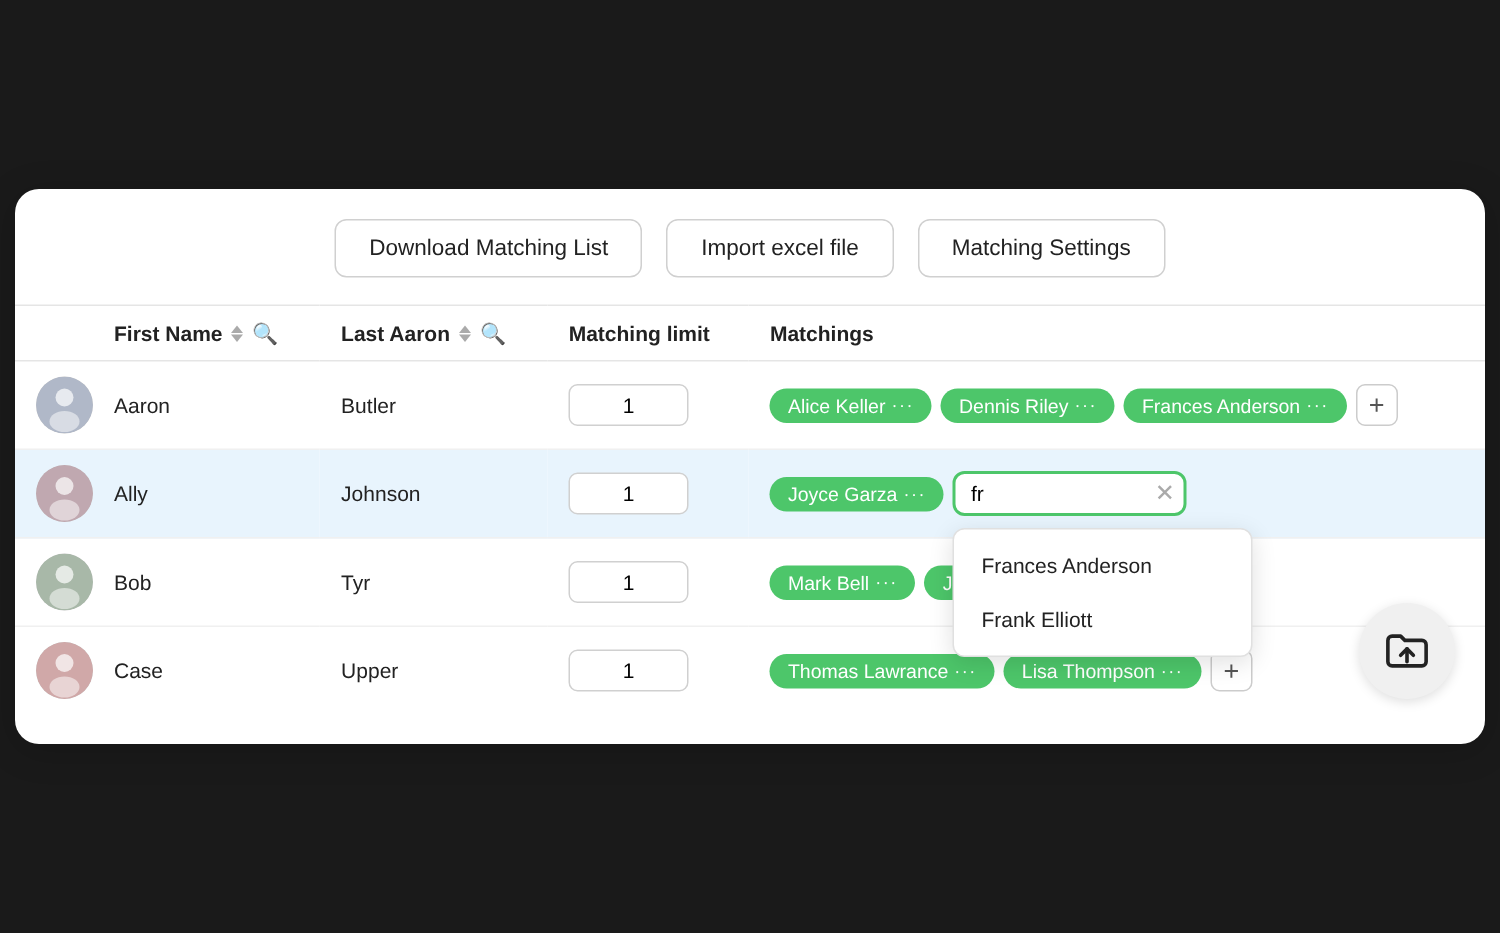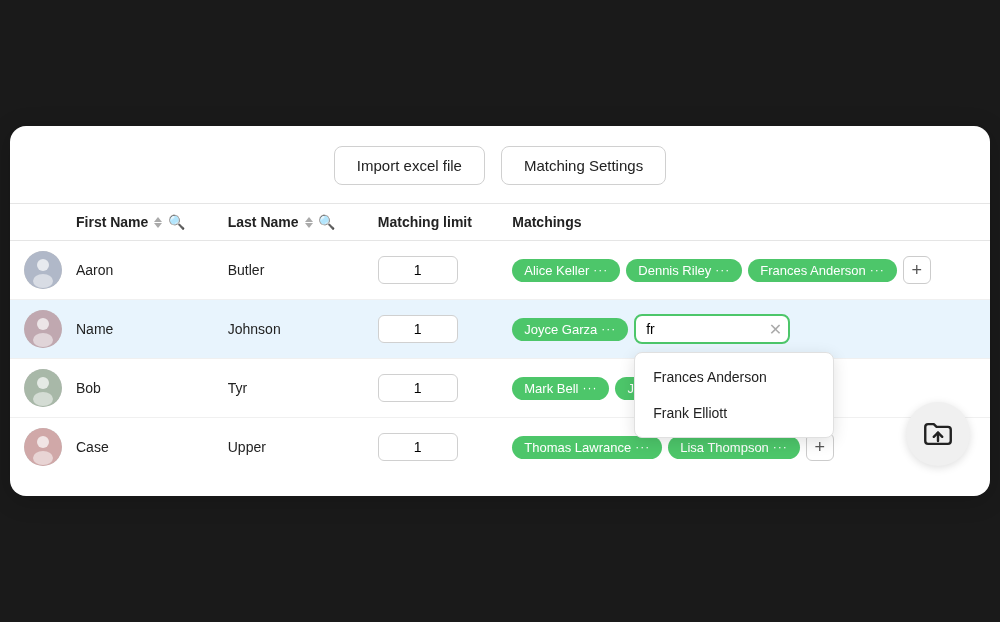--- a/index.html
+++ b/index.html
@@ -216,20 +216,21 @@
       width: 34px;
       height: 34px;
       color: #222;
     }
   </style>
 </head>
 <body>
 
 <div class="card">
   <div class="toolbar">
+    <button class="toolbar-btn">Download Matching List</button>
     <button class="toolbar-btn">Import excel file</button>
     <button class="toolbar-btn">Matching Settings</button>
   </div>
 
   <div class="table-wrap" style="position:relative;">
     <table>
       <thead>
         <tr>
           <th style="width:48px;"></th>
           <th>
@@ -237,21 +238,21 @@
               <span>First Name</span>
               <span class="sort-icon">
                 <span class="sort-up"></span>
                 <span class="sort-down"></span>
               </span>
               <span class="search-icon-th">🔍</span>
             </div>
           </th>
           <th>
             <div class="th-inner">
-              <span>Last Name</span>
+              <span>Last Aaron</span>
               <span class="sort-icon">
                 <span class="sort-up"></span>
                 <span class="sort-down"></span>
               </span>
               <span class="search-icon-th">🔍</span>
             </div>
           </th>
           <th>
             <span>Matching limit</span>
           </th>
@@ -286,21 +287,21 @@
           <tr class="highlight">
             <td class="avatar-cell">
               <div class="avatar">
                 <svg viewBox="0 0 38 38" xmlns="http://www.w3.org/2000/svg">
     <circle cx="19" cy="19" r="19" fill="#c0a8b0"></circle>
     <circle cx="19" cy="14" r="6" fill="rgba(255,255,255,0.7)"></circle>
     <ellipse cx="19" cy="30" rx="10" ry="7" fill="rgba(255,255,255,0.5)"></ellipse>
   </svg>
               </div>
             </td>
-            <td>Name</td>
+            <td>Ally</td>
             <td>Johnson</td>
             <td><input type="text" class="limit-input" value="1" style=""></td>
             <td>
               <div class="matchings-cell">
                 <span class="tag">Joyce Garza <span class="dots">···</span></span>
                 <div class="search-input-wrap" style="position: relative;">
                   <input type="text" class="search-input" value="fr" style="">
                   <span class="clear-icon">✕</span>
                   <div class="dropdown">
                     <div class="dropdown-item">Frances Anderson</div>

